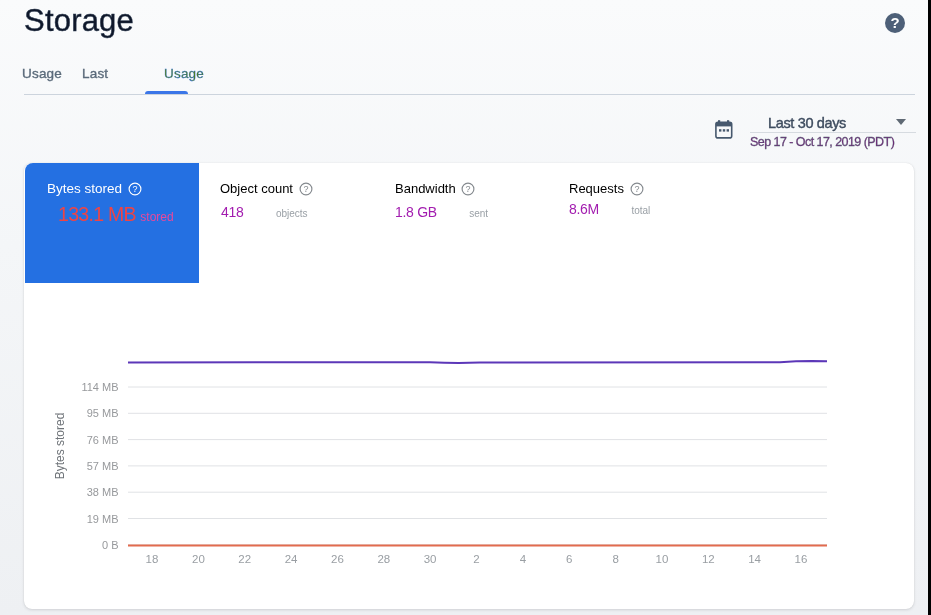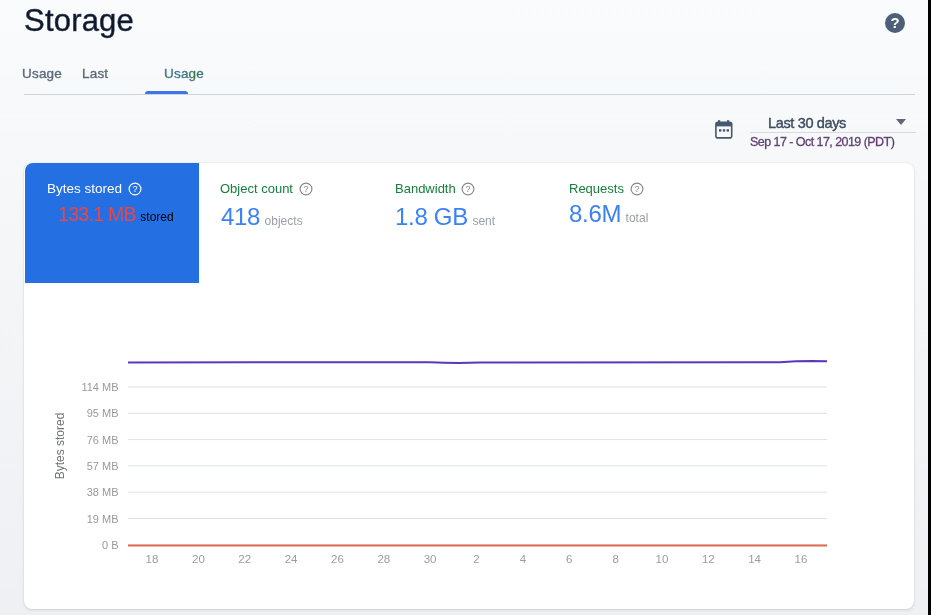--- a/index.html
+++ b/index.html
@@ -17,26 +17,26 @@
   .helpcircle{left:885px;top:13px;width:20px;height:20px;border-radius:50%;background:#4e6078;
       color:#fff;font-size:15px;font-weight:700;text-align:center;line-height:20.5px;}
   .last30{left:750px;top:114.5px;font-size:14.5px;font-weight:400;color:#3e4c5f;letter-spacing:-0.35px;margin-left:18px;-webkit-text-stroke:0.4px #3e4c5f;}
   .dateunder{left:750px;top:132px;width:166px;height:1px;background:#d6dbe0;}
   .daterange{left:750px;top:135px;font-size:12.5px;font-weight:400;color:#701a75;letter-spacing:-0.55px;-webkit-text-stroke:0.35px #5a6979;}
   .caret{left:896px;top:119px;width:0;height:0;border-left:5px solid transparent;
       border-right:5px solid transparent;border-top:6px solid #5f6974;}
   .panel{left:24px;top:163px;width:890px;height:446px;background:#fff;border-radius:8px;
       box-shadow:0 1px 3px rgba(60,64,67,0.16), 0 0 1px rgba(60,64,67,0.14);}
   .bluecard{left:25px;top:163px;width:174px;height:120px;background:#2470e2;border-radius:8px 0 0 0;}
-  .mlabel{font-size:13px;color:#15803d;}
+  .mlabel{font-size:13px;color:#000000;}
   .mlabelw{font-size:13.5px;color:#fff;}
-  .mvalue{font-size:24px;color:#3b82f6;letter-spacing:-0.3px;}
+  .mvalue{font-size:14px;color:#a21caf;letter-spacing:-0.3px;}
   .mvaluew{font-size:19.5px;color:#ef4444;letter-spacing:-0.7px;margin-left:12px;}
-  .munit{font-size:12px;color:#9aa0a6;}
-  .munitw{font-size:12px;color:#000000;text-align:center;}
+  .munit{font-size:10px;color:#9aa0a6;margin-left:28px;}
+  .munitw{font-size:12px;color:#ec4899;text-align:center;}
 </style>
 </head>
 <body>
 <div class="rightbar"></div>
 <div class="abs title">Storage</div>
 <div class="abs tab tabgrey" style="left:22px;top:66px;">Usage</div>
 <div class="abs tab tabgrey" style="left:82px;top:66px;">Last</div>
 <div class="abs tab tabblue" style="left:148px;top:66px;">Usage</div>
 <div class="abs usageline"></div>
 <div class="abs tabline"></div>

